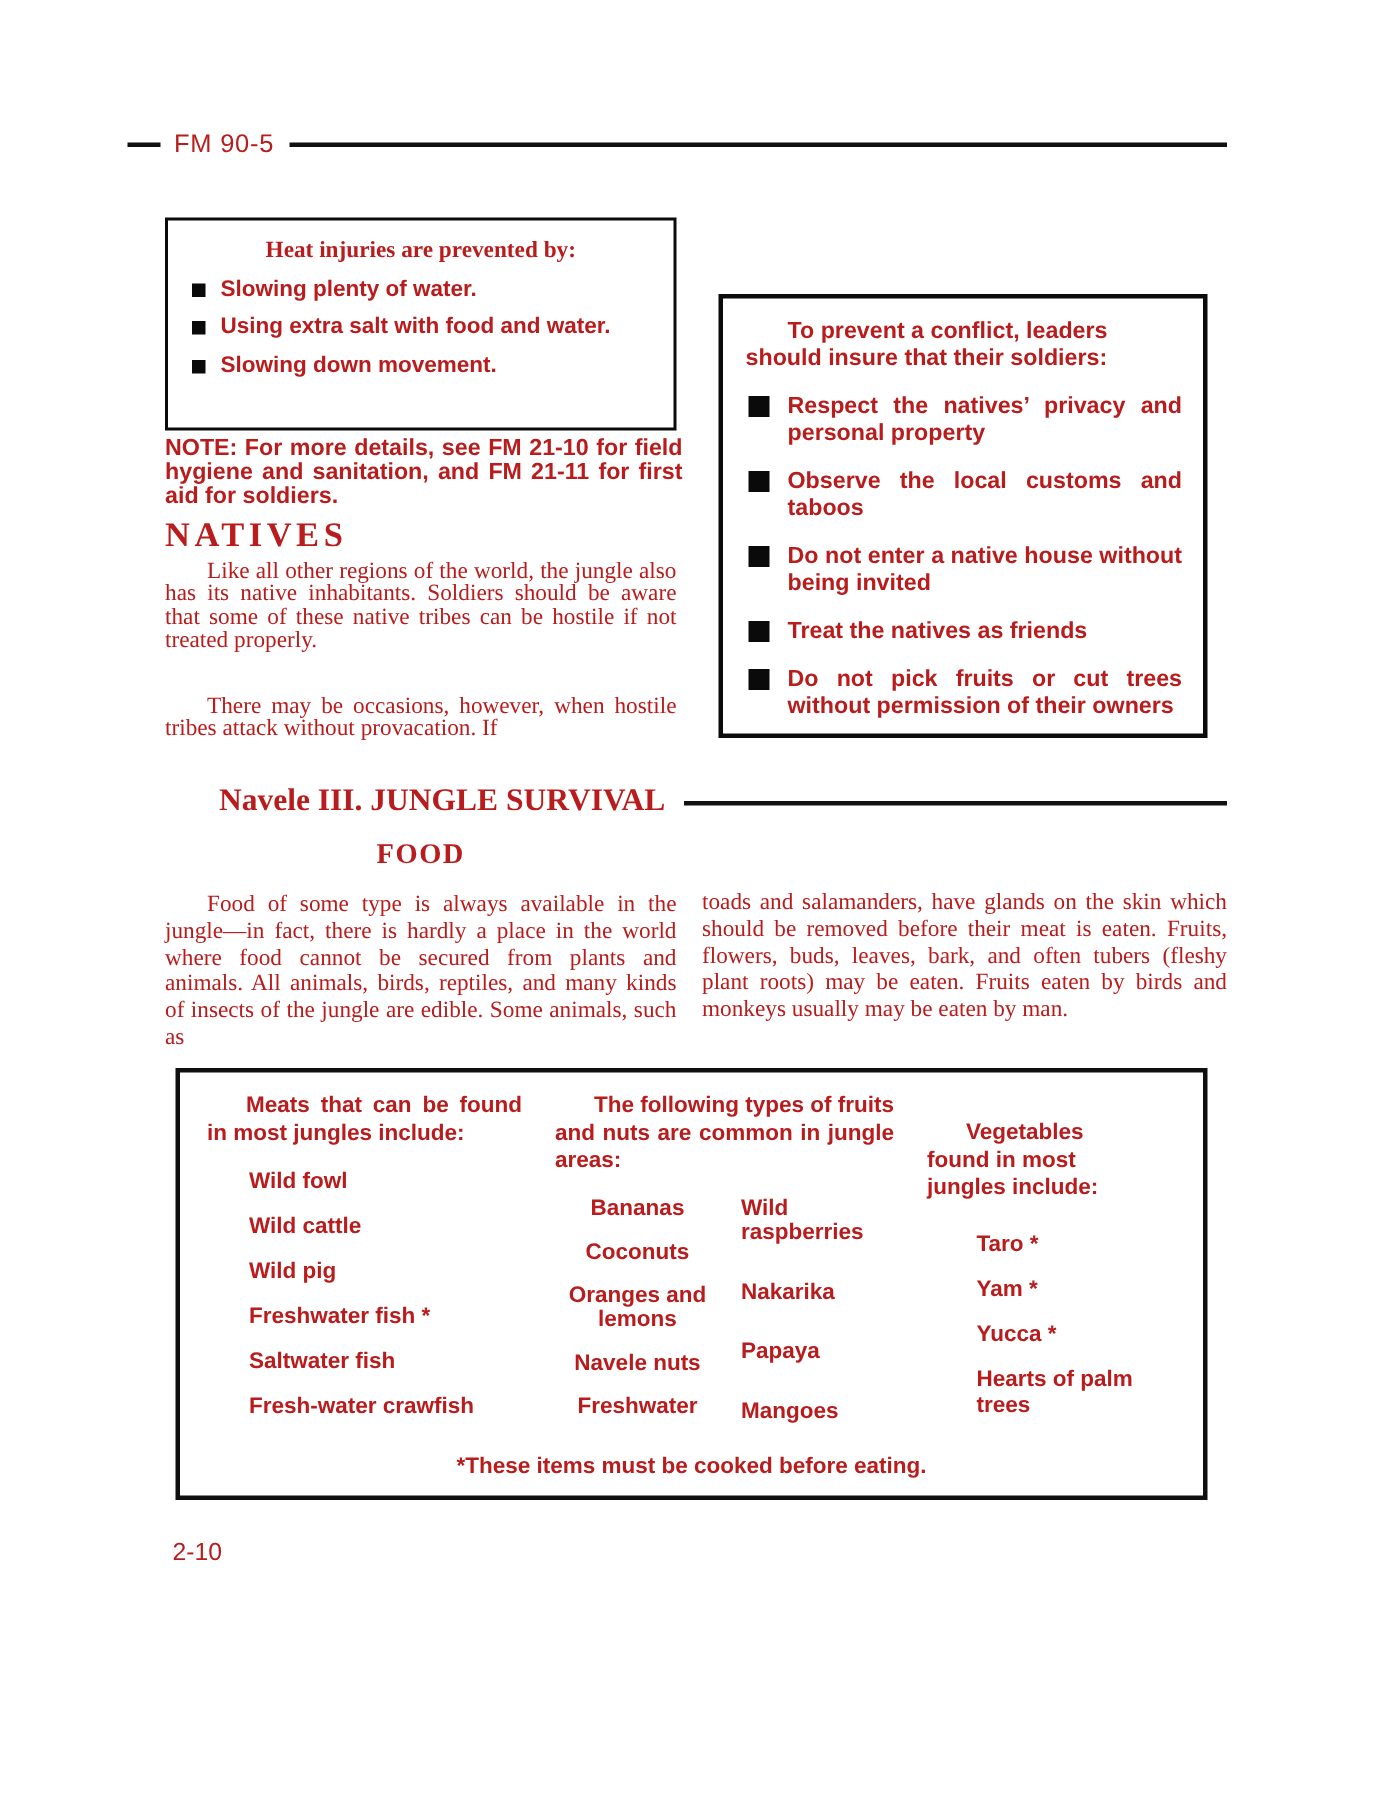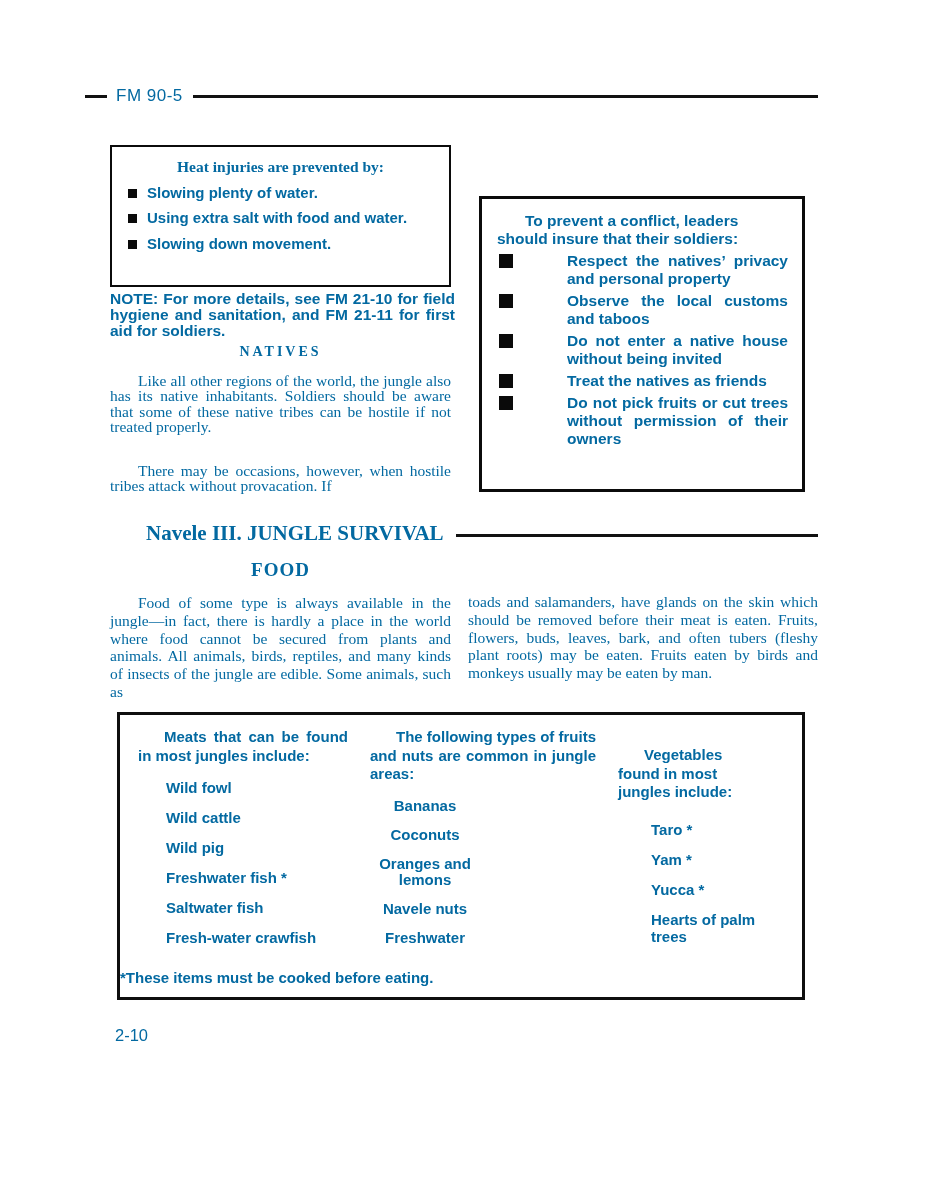--- a/index.html
+++ b/index.html
@@ -1,21 +1,21 @@
 <!DOCTYPE html>
 <html><head>
 <meta charset="utf-8">
 <style>
   * { margin: 0; padding: 0; box-sizing: border-box; }
   html, body { background: #e8e8e8; }
   .page {
     position: relative;
     width: 930px; height: 1201px;
     background: #ffffff;
-    color: #0369a1;
+    color: #b91c1c;
     margin: 0 auto;
     overflow: hidden;
   }
   
   .hdr {
     position: absolute; top: 86px; left: 85px; right: 112px;
     display: flex; align-items: center;
   }
   .hdr .dash { width: 22px; height: 3px; background: #111; margin-right: 9px; }
   .hdr .hdr-label {
@@ -51,35 +51,35 @@
     flex: 0 0 auto; width: 9px; height: 9px; background: #0a0a0a;
     margin: 4px 10px 0 2px;
   }
   .note {
     position: absolute; top: 291px; left: 110px; width: 345px;
     font-size: 15.5px; line-height: 15.8px; text-align: justify;
   }
   .natives-h {
     position: absolute; top: 344px; left: 110px; width: 341px;
     font-family: "Liberation Serif", "DejaVu Serif", serif;
-    font-weight: bold; font-size: 14px; letter-spacing: 3px;
-    text-align: center;
+    font-weight: bold; font-size: 23px; letter-spacing: 3px;
+    text-align: left;
   }
   .lpara1 { position: absolute; top: 373px; left: 110px; width: 341px; }
   .lpara2 { position: absolute; top: 463px; left: 110px; width: 341px; }
 
   
   .rpara { position: absolute; top: 145px; left: 468px; width: 350px; }
   .conflict-box {
     position: absolute; top: 196px; left: 479px; width: 326px; height: 296px;
     border: 3px solid #0b0b0b;
     padding: 13px 14px 10px 15px;
   }
   .conflict-title { font-size: 15.5px; line-height: 18px; text-indent: 28px; margin-bottom: 4px; }
-  .cbullet { display: flex; margin-top: 4px; gap: 42px; }
+  .cbullet { display: flex; margin-top: 14px; }
   .cbullet .sq2 {
     flex: 0 0 auto; width: 14px; height: 14px; background: #0a0a0a;
     margin: 2px 12px 0 2px;
   }
   .cbullet .btxt { font-size: 15.5px; line-height: 18px; text-align: justify; }
 
   
   .section-h {
     position: absolute; top: 521px; left: 146px; right: 112px;
     display: flex; align-items: center;
@@ -113,21 +113,21 @@
   .ft-items { margin-top: 14px; }
   .ft-items .it { margin-bottom: 12.5px; font-size: 15px; line-height: 17.5px; }
   .col1 .ft-items { padding-left: 28px; }
   .col2-grid { display: grid; grid-template-columns: 124px 1fr; margin-top: 14px; }
   .col2-grid .suba .it { margin-bottom: 12.5px; width: 110px; text-align: center; }
   .col2-grid .subb .it { margin-bottom: 23px; width: 104px; }
   .col3 .ft-items { padding-left: 33px; margin-top: 19px; }
   .col3 .ft-items .it { margin-bottom: 12.5px; }
   .ft-foot {
     position: absolute; left: 0; right: 0; bottom: 11px;
-    text-align: left; font-size: 15px;
+    text-align: center; font-size: 15px;
   }
 
   
   .pageno {
     position: absolute; top: 1026px; left: 115px;
     font-family: "Liberation Sans", sans-serif; font-size: 16.5px;
   }
 </style>
 </head>
 <body>
@@ -220,20 +220,26 @@
       <div class="col2">
         <div class="ft-head">The following types of fruits and nuts are common in jungle areas:</div>
         <div class="col2-grid">
           <div class="suba">
             <div class="it">Bananas</div>
             <div class="it">Coconuts</div>
             <div class="it">Oranges and lemons</div>
             <div class="it">Navele nuts</div>
             <div class="it">Freshwater</div>
           </div>
+          <div class="subb">
+            <div class="it">Wild raspberries</div>
+            <div class="it">Nakarika</div>
+            <div class="it">Papaya</div>
+            <div class="it">Mangoes</div>
+          </div>
         </div>
       </div>
 
       <div class="col3">
         <div class="ft-head h3">Vegetables  found  in most jungles include:</div>
         <div class="ft-items">
           <div class="it">Taro *</div>
           <div class="it">Yam *</div>
           <div class="it">Yucca *</div>
           <div class="it">Hearts of palm trees</div>

